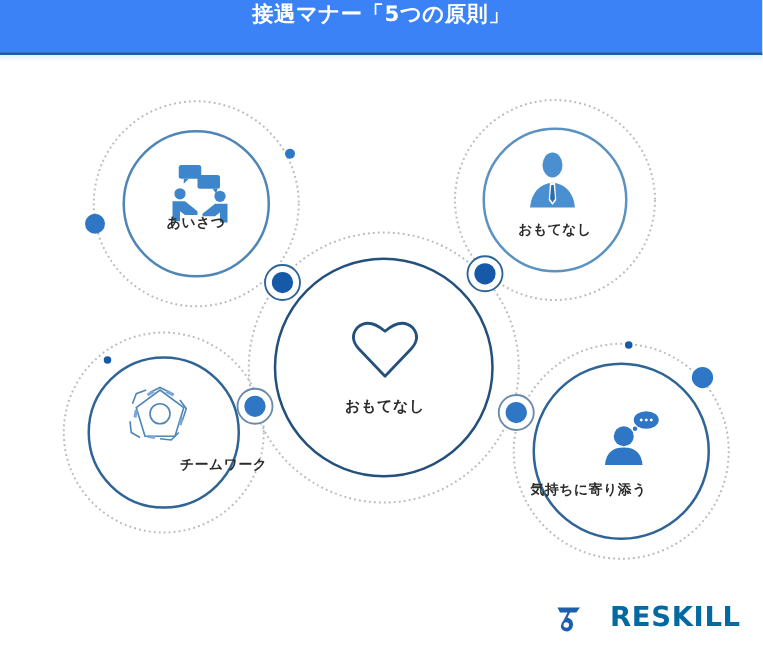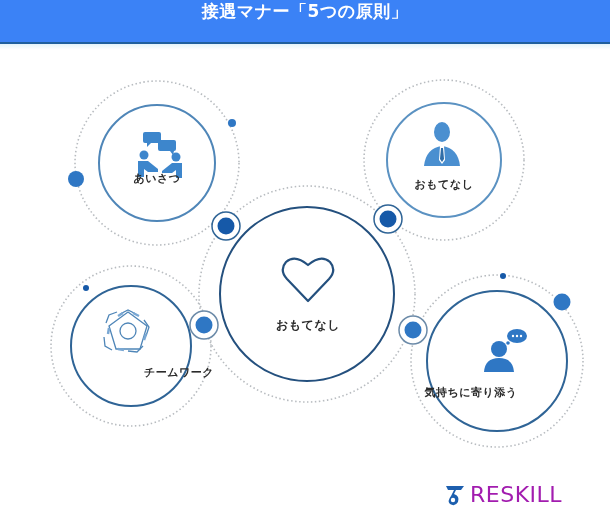--- a/index.html
+++ b/index.html
@@ -9,22 +9,22 @@
             background: #3b82f6; border-bottom: 2px solid #1e5f9e;
             display: flex; align-items: flex-start; justify-content: center; }
   .header-title { color: #ffffff; font-size: 17px; font-weight: bold; letter-spacing: 0.5px; }
   .header-shadow { position: absolute; left: 0; top: 44px; width: 610px; height: 6px;
                    background: linear-gradient(#e3f4fb, #ffffff); }
   svg.diagram { position: absolute; left: 0; top: 0; }
   .label { position: absolute; transform: translate(-50%, -50%); font-size: 11px;
            font-weight: bold; color: #2b2b2b; white-space: nowrap; letter-spacing: 0.5px; }
   .label.center { font-size: 12px; }
   .logo { position: absolute; left: 444px; top: 482px; display: flex; align-items: center; gap: 4px; }
-  .logo-text { color: #a21caf; font-size: 22px; font-weight: normal; letter-spacing: 0.5px;
-               font-family: "DejaVu Sans", sans-serif; }
+  .logo-text { color: #0369a1; font-size: 22px; font-weight: bold; letter-spacing: 0.5px;
+               font-family: "DejaVu Sans", sans-serif; margin-left: 18px; }
 </style>
 </head>
 <body>
 
 <div class="header">
   <span class="header-title">接遇マナー「5つの原則」</span>
 </div>
 <div class="header-shadow"></div>
 
 <svg class="diagram" width="610" height="517" viewBox="0 0 610 517">

